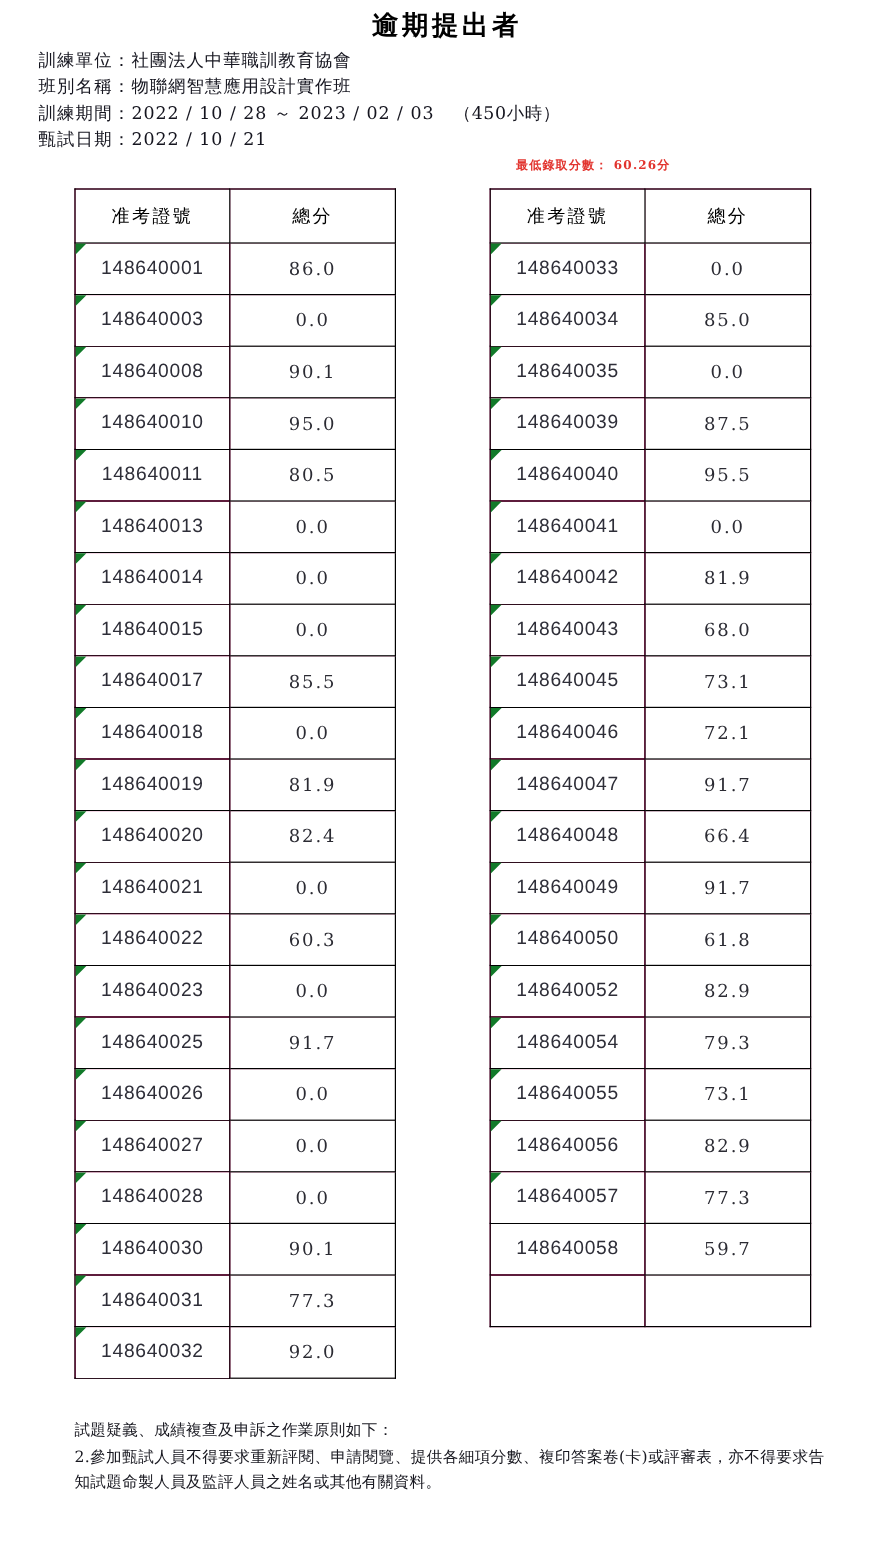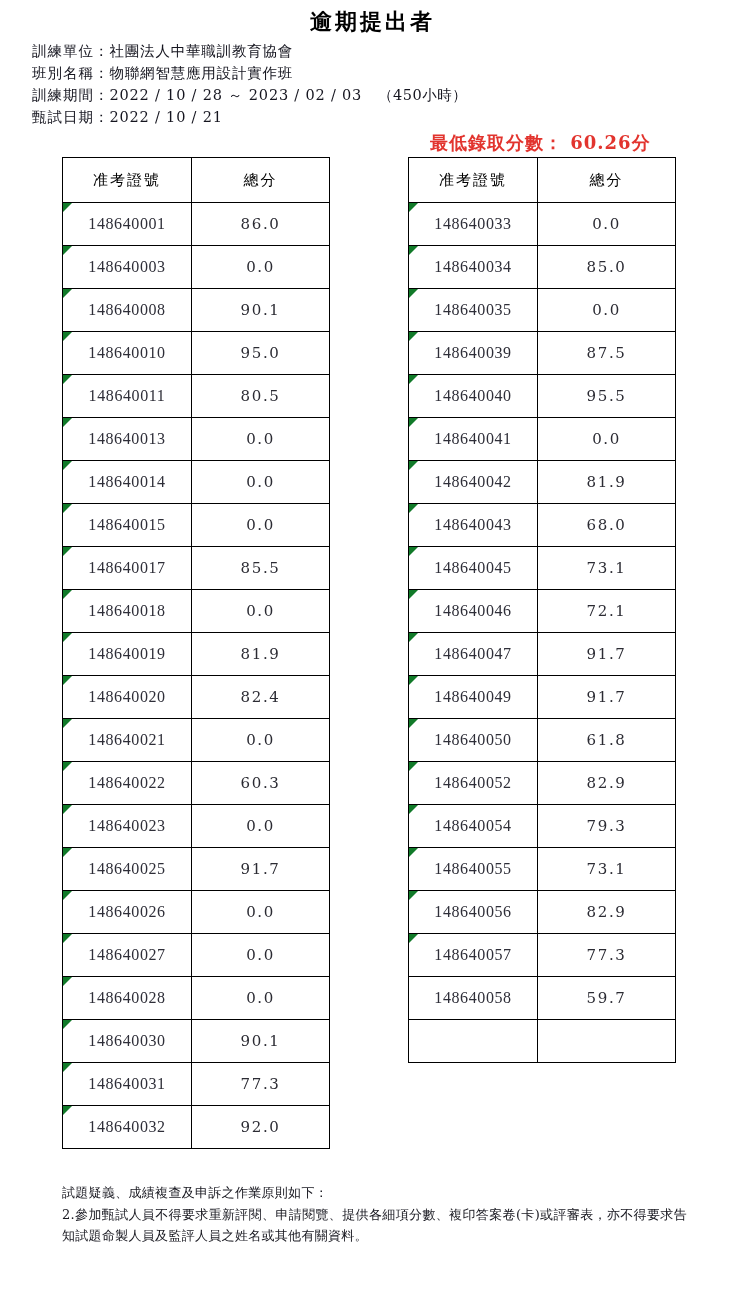--- a/index.html
+++ b/index.html
@@ -49,21 +49,21 @@
   .meta-extra {
     margin-left: 16px;
     letter-spacing: 0.5px;
   }
 
   
   .cutoff-line {
     position: absolute;
     left: 430px;
     top: 131px;
-    font-size: 18px;
+    font-size: 10px;
     font-weight: bold;
     color: #e2342e;
     letter-spacing: 1px;
     white-space: nowrap;
   }
 
   
   .tables-wrap {
     position: absolute;
     left: 0;
@@ -96,21 +96,21 @@
     color: #000000;
   }
   .col-id    { width: 128px; }
   .col-score { width: 137px; }
 
   .cell-id {
     font-size: 16px;
     letter-spacing: 0.6px;
     color: #2e2e38;
     position: relative;
-    font-family: Liberation Serif, serif;
+    font-family: Liberation Sans, sans-serif;
   }
   .cell-score {
     font-size: 15px;
     letter-spacing: 1.6px;
     color: #2b2b33;
     font-family: "DejaVu Serif", "Liberation Serif", serif;
   }
 
   
   .cell-id.has-note::before {
@@ -314,20 +314,24 @@
         </tr>
         <tr>
           <td class="cell-id col-id has-note">148640046<span></span></td>
           <td class="cell-score col-score">72.1</td>
         </tr>
         <tr>
           <td class="cell-id col-id has-note">148640047<span></span></td>
           <td class="cell-score col-score">91.7</td>
         </tr>
         <tr>
+          <td class="cell-id col-id has-note">148640048<span></span></td>
+          <td class="cell-score col-score">66.4</td>
+        </tr>
+        <tr>
           <td class="cell-id col-id has-note">148640049<span></span></td>
           <td class="cell-score col-score">91.7</td>
         </tr>
         <tr>
           <td class="cell-id col-id has-note">148640050<span></span></td>
           <td class="cell-score col-score">61.8</td>
         </tr>
         <tr>
           <td class="cell-id col-id has-note">148640052<span></span></td>
           <td class="cell-score col-score">82.9</td>

